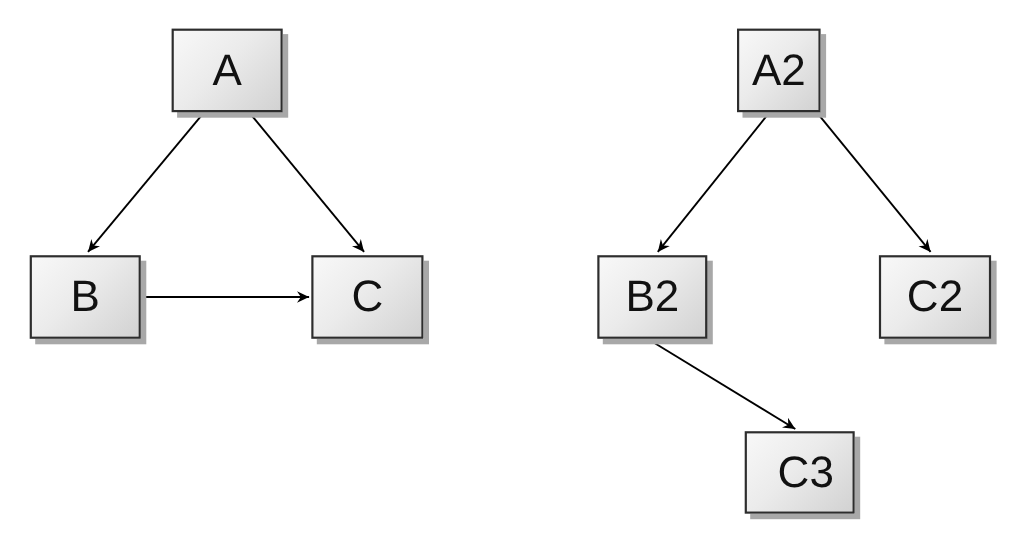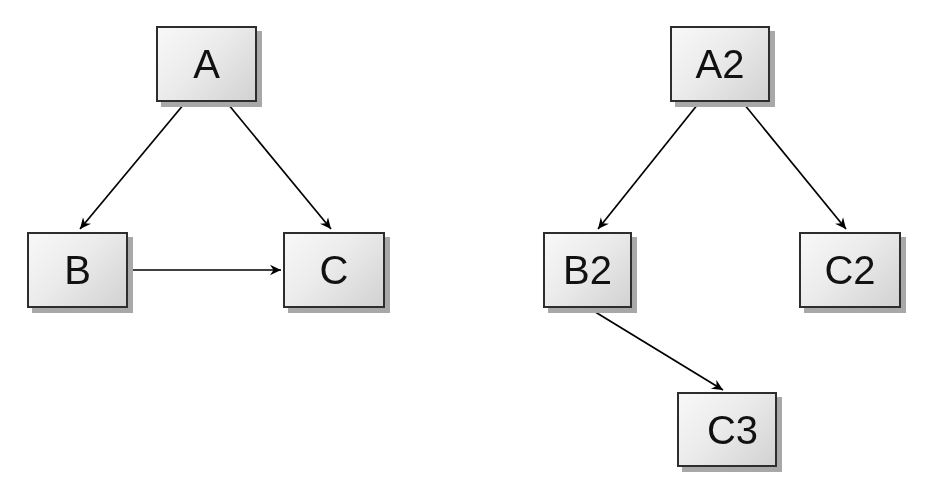--- a/index.html
+++ b/index.html
@@ -62,24 +62,24 @@
   <div id="nodes-root">
       <div class="node" style="left: 156px; top: 26px; width: 101px; height: 76px;">
         <span class="node-label">A</span>
       </div>
       <div class="node" style="left: 27px; top: 232px; width: 101px; height: 76px;">
         <span class="node-label">B</span>
       </div>
       <div class="node" style="left: 283px; top: 232px; width: 102px; height: 76px;">
         <span class="node-label">C</span>
       </div>
-      <div class="node" style="left: 670px; top: 26px; width: 100px; height: 76px;">
+      <div class="node" style="left: 670px; top: 26px; width: 76px; height: 76px;">
         <span class="node-label">A2</span>
       </div>
-      <div class="node" style="left: 543px; top: 232px; width: 89px; height: 76px;">
+      <div class="node" style="left: 543px; top: 232px; width: 100px; height: 76px;">
         <span class="node-label">B2</span>
       </div>
       <div class="node" style="left: 799px; top: 232px; width: 102px; height: 76px; text-align: center;">
         <span class="node-label">C2</span>
       </div>
       <div class="node" style="left: 677px; top: 392px; width: 100px; height: 75px; padding-left: 11px;">
         <span class="node-label">C3</span>
       </div>
     </div>
 </div>

